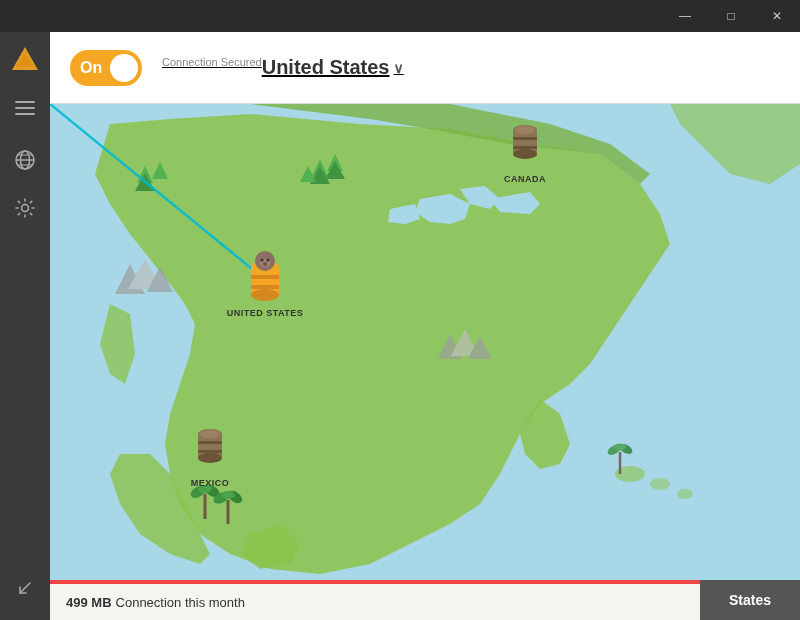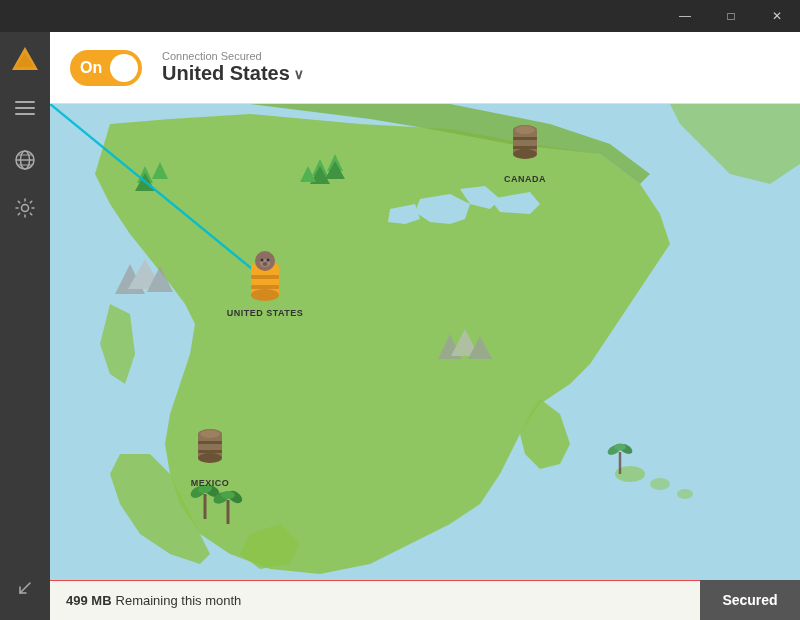--- a/index.html
+++ b/index.html
@@ -142,21 +142,22 @@
     .toggle-knob {
       width: 28px;
       height: 28px;
       background: #fff;
       border-radius: 50%;
       position: absolute;
       right: 4px;
     }
     .header-info {
       display: flex;
-      flex-direction: column;
+      flex-direction: row;
+      text-decoration: underline;
     }
     .connection-secured {
       font-size: 11px;
       color: #888;
     }
     .location-name {
       font-size: 20px;
       font-weight: 600;
       color: #333;
       display: flex;
@@ -192,21 +193,21 @@
       z-index: 50;
     }
     .bottom-bar-data {
       flex: 1;
       background: #f5f5f0;
       display: flex;
       align-items: center;
       padding: 0 16px;
       font-size: 13px;
       color: #333;
-      border-top: 1px solid #ef4444;
+      border-top: 4px solid #ef4444;
     }
     .bottom-bar-data strong {
       font-weight: 700;
       margin-right: 4px;
     }
     .bottom-bar-upgrade {
       background: #555;
       color: #fff;
       width: 100px;
       display: flex;
@@ -405,16 +406,16 @@
       <rect x="-12" y="4" width="24" height="3" rx="1" fill="#6B5335"></rect>
     </g>
     <text x="160" y="382" text-anchor="middle" font-size="9" font-weight="600" fill="#333" letter-spacing="0.5" font-family="Arial, sans-serif">MEXICO</text>
 
   </svg>
 </div>
 
 <div class="bottom-bar">
   <div class="bottom-bar-data">
     <strong>499 MB</strong>
-    <span>Remaining this month</span>
-  </div>
-  <div class="bottom-bar-upgrade">Secured</div>
+    <span>Connection this month</span>
+  </div>
+  <div class="bottom-bar-upgrade">States</div>
 </div>
 
 </body></html>

